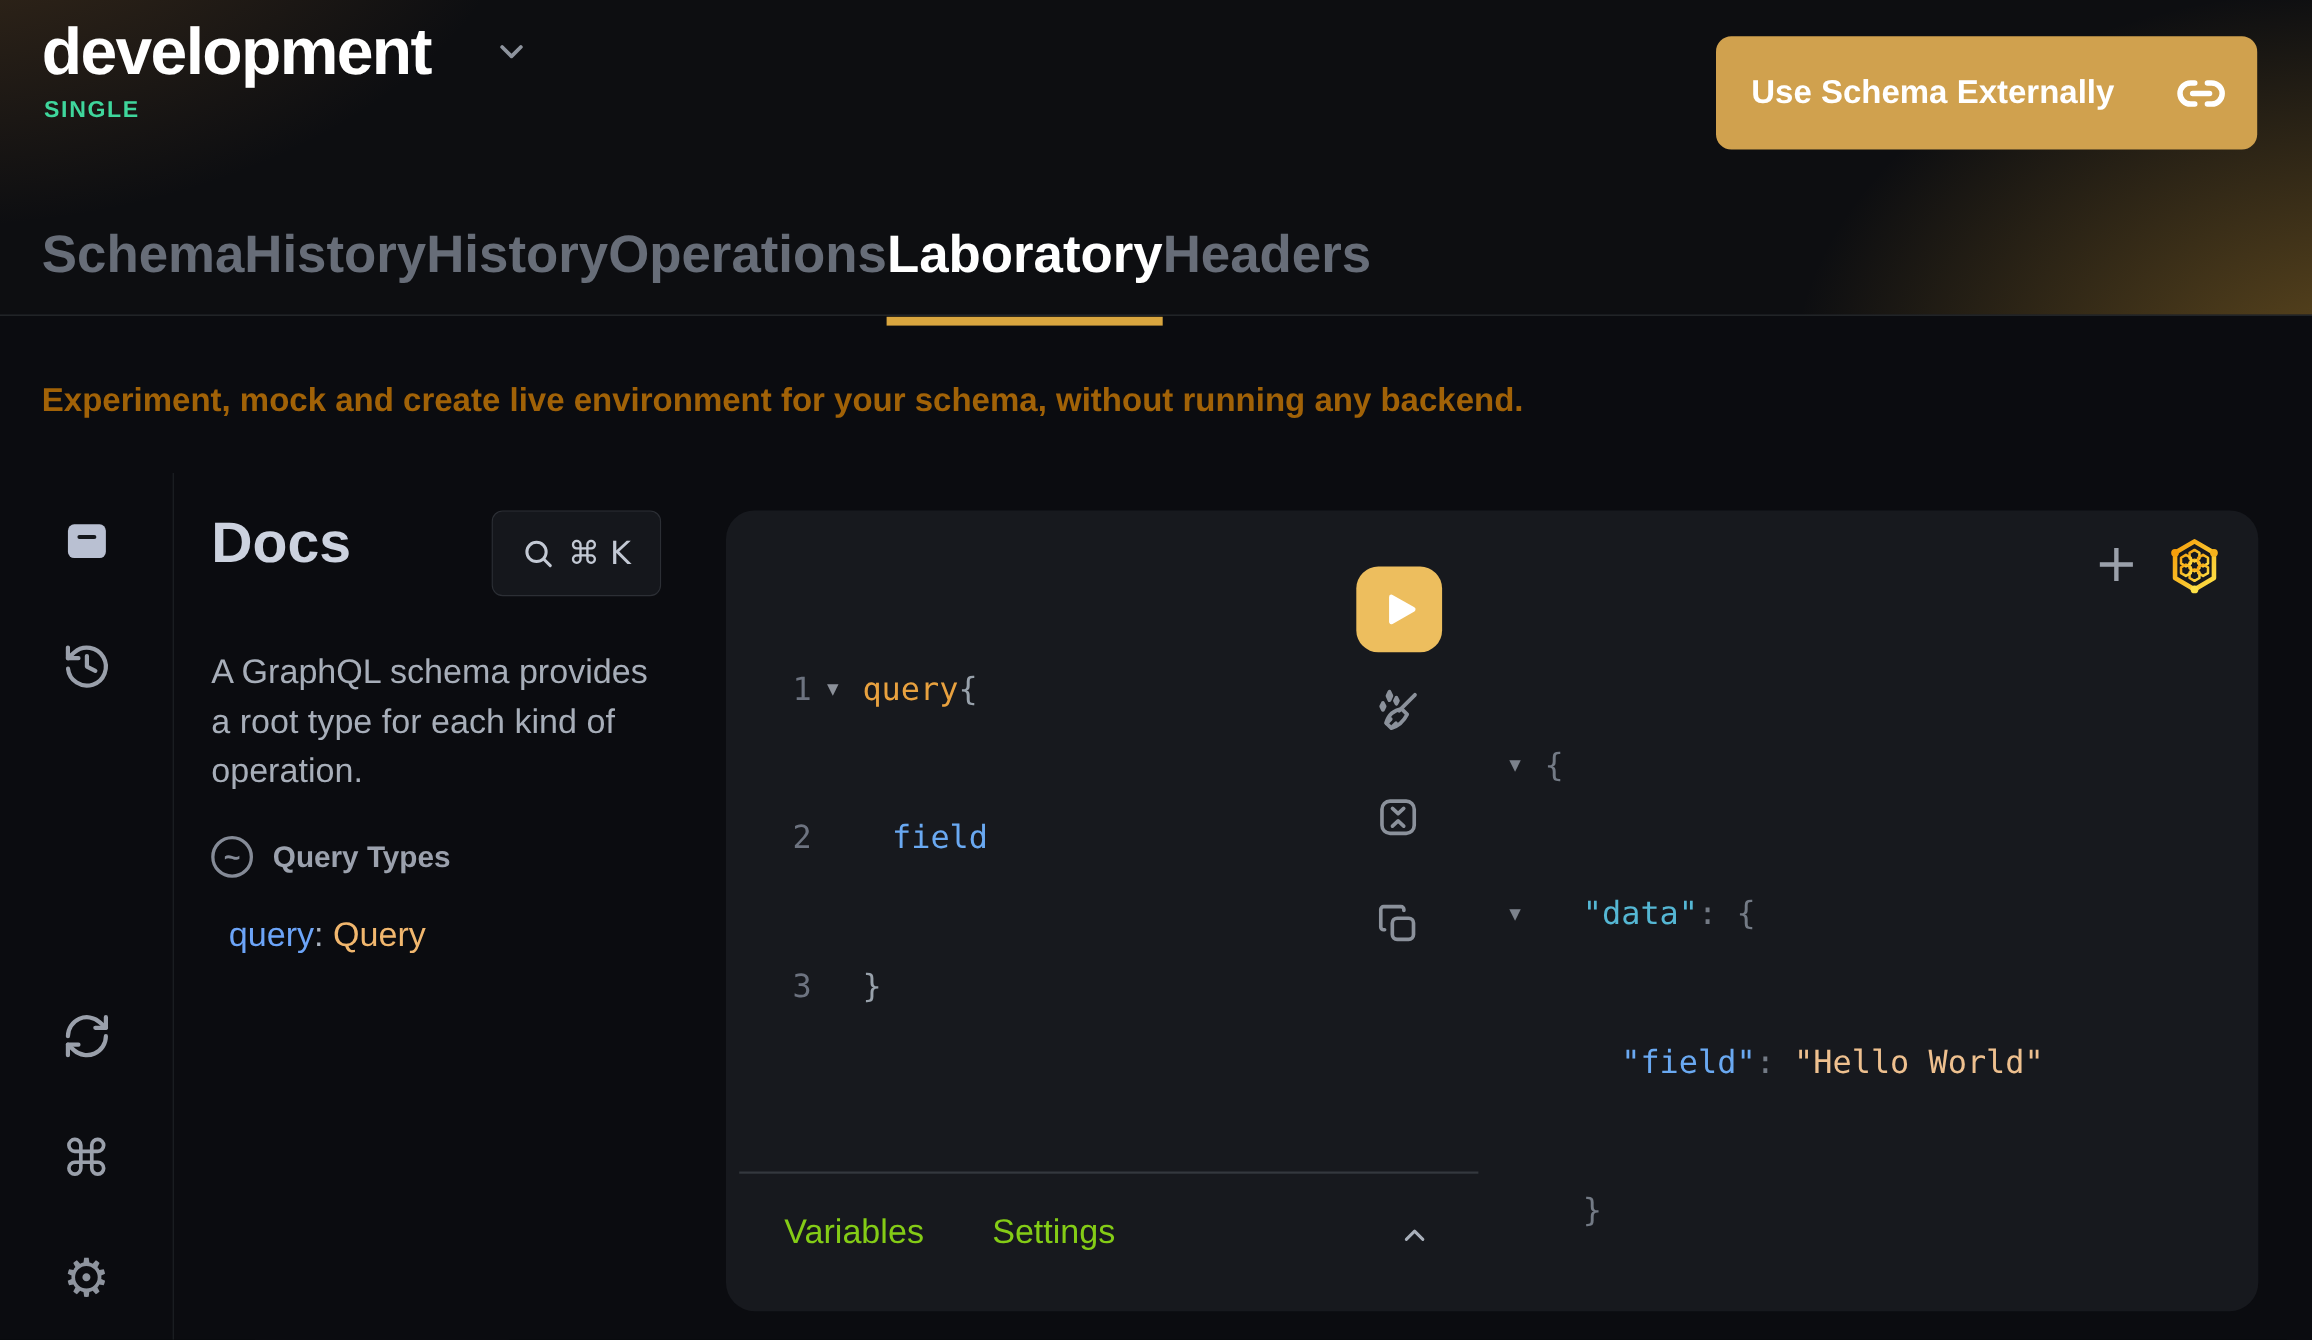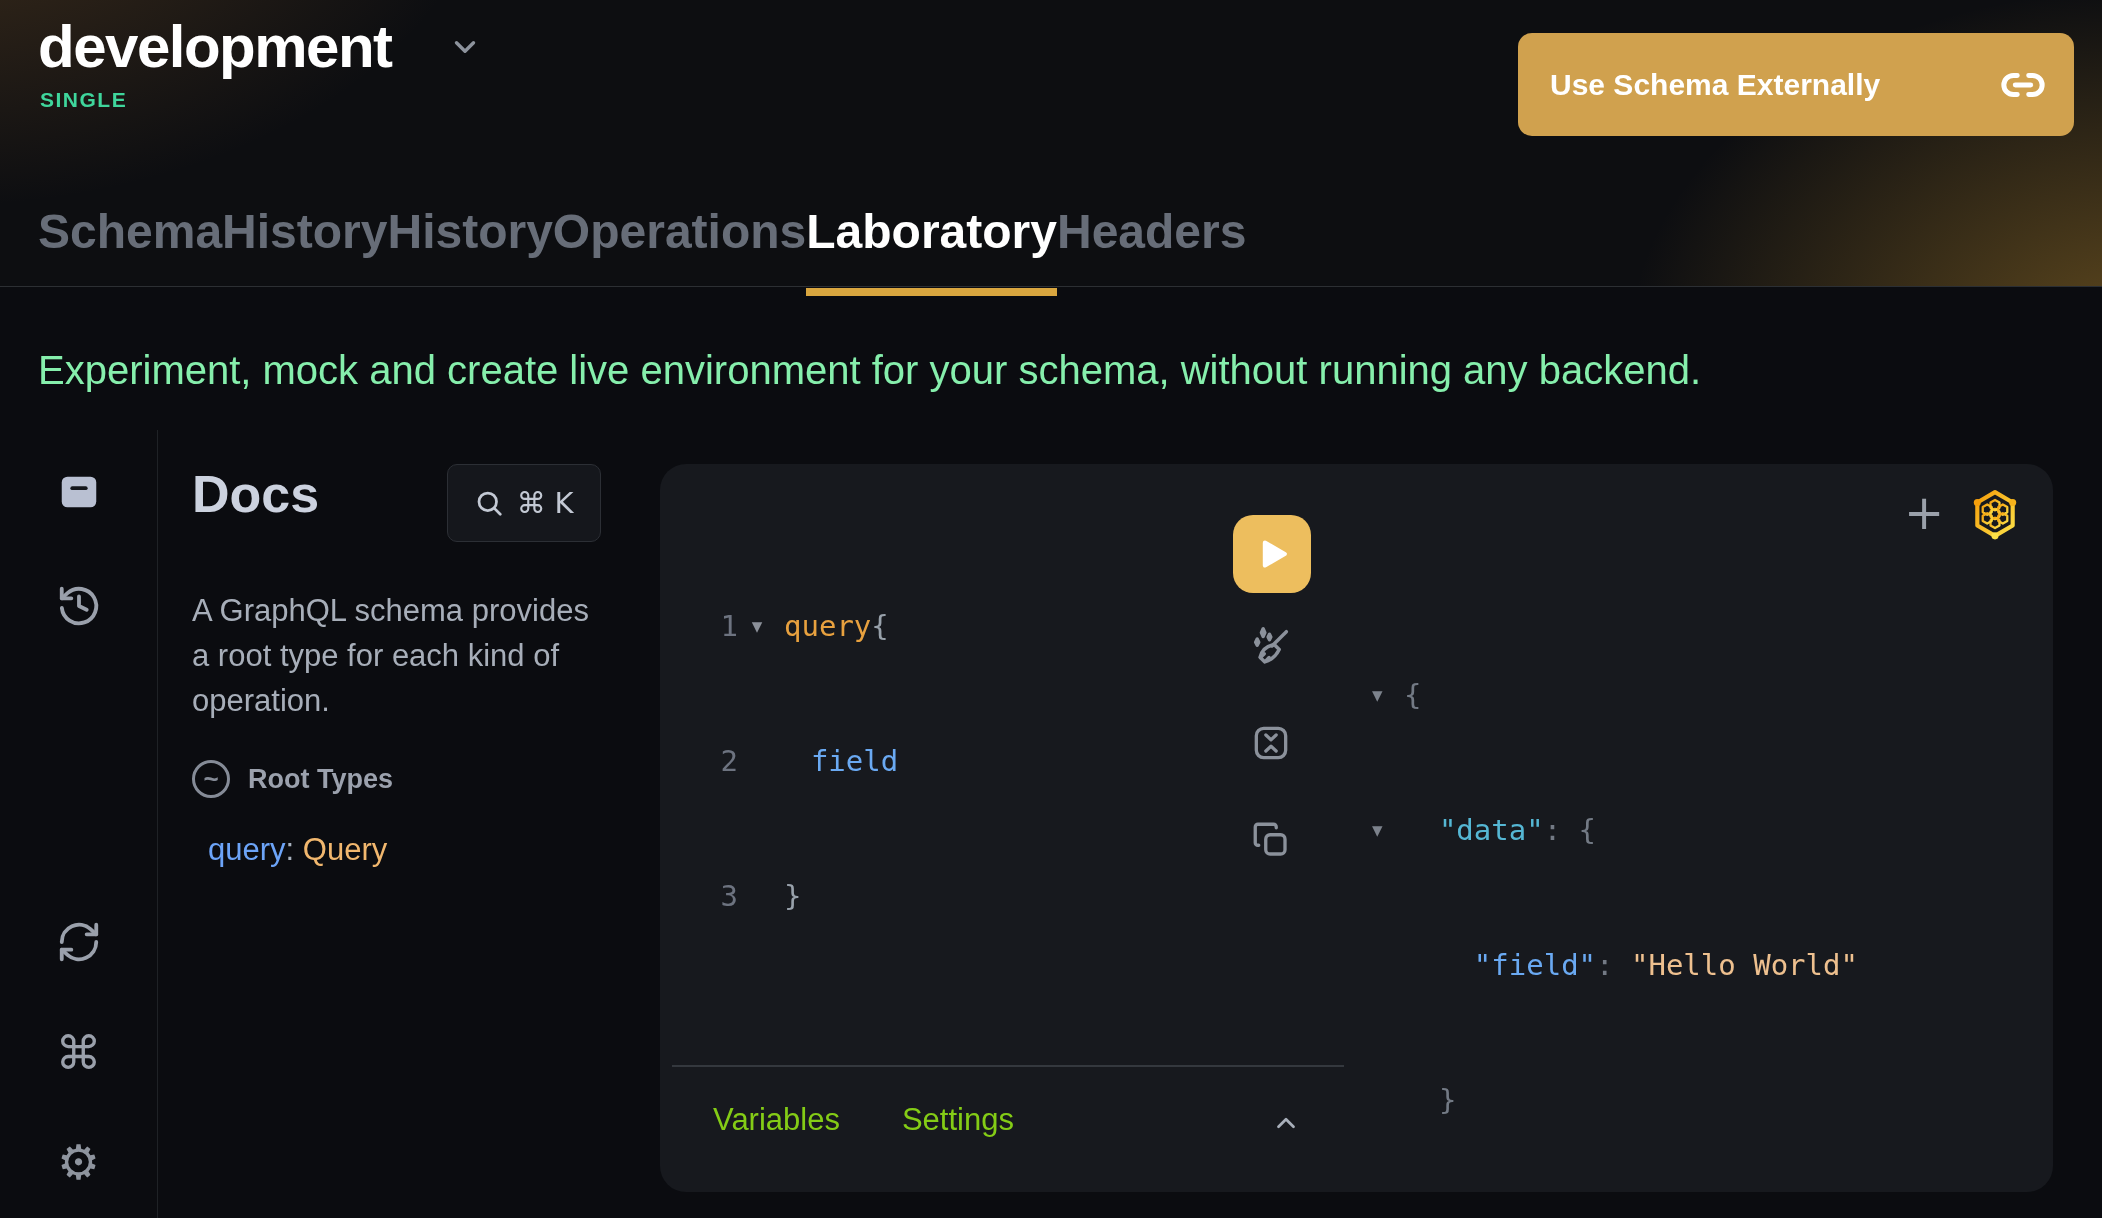--- a/index.html
+++ b/index.html
@@ -14,31 +14,31 @@
     background:
       radial-gradient(900px 560px at -70px -140px, rgba(137,94,44,0.42), rgba(137,94,44,0) 62%),
       radial-gradient(860px 600px at 102% 122%, rgba(188,139,44,0.48), rgba(188,139,44,0) 60%),
       #0d0e11;
     border-bottom:1px solid #2c2f33;
   }
   .title { position:absolute; left:38px; top:14px; font-size:60px; font-weight:800; letter-spacing:-1.5px; color:#ffffff; line-height:1.1; }
   .title-chevron { position:absolute; left:448px; top:30px; }
   .badge { position:absolute; left:40px; top:88px; font-size:21px; font-weight:700; letter-spacing:1.5px; }
   .ext-btn {
-    position:absolute; right:28px; top:33px; width:556px; height:103px; border-radius:14px;
+    position:absolute; right:50px; top:33px; width:492px; height:103px; border-radius:14px;
     background:#d0a14e; display:flex; align-items:center; justify-content:space-between;
     padding:0 28px 0 32px; cursor:pointer; border:none;
   }
   .ext-btn-label { font-size:30px; font-weight:700; color:#ffffff; }
   .tabs { position:absolute; left:38px; top:212px; display:flex; font-size:48px; font-weight:700; color:#676d78; }
   .tab { position:relative; line-height:40px; cursor:pointer; }
   .tab.active { color:#ffffff; }
   .tab.active::after { content:""; position:absolute; left:0; right:0; top:76px; height:8px; background:#d9a63f; }
   
-  .subtitle { position:absolute; left:38px; top:348px; font-size:40px; color:#86efac; }
+  .subtitle { position:absolute; left:38px; top:348px; font-size:30px; color:#a16207;font-weight:bold; }
   
   .rail { position:absolute; left:0; top:430px; bottom:0; width:158px; border-right:1px solid #1f2226; }
   .rail-btn { position:absolute; left:50%; transform:translateX(-50%); width:52px; height:52px;
     display:flex; align-items:center; justify-content:center; cursor:pointer; }
   .rail-docs     { top:36px; }
   .rail-history  { top:150px; }
   .rail-reload   { top:486px; }
   .rail-shortcut { top:597px; }
   .rail-gear     { top:706px; }
   .glyph { font-family:"DejaVu Sans", sans-serif; color:#9aa0ab; }
@@ -178,21 +178,21 @@
       <svg width="30" height="30" viewBox="0 0 24 24" fill="none" stroke="#c3c9d4" stroke-width="2.2" stroke-linecap="round">
           <circle cx="11" cy="11" r="7"></circle>
           <line x1="16.5" y1="16.5" x2="21" y2="21"></line>
         </svg>
     </span>
     <span class="docs-search-kbd">⌘ K</span>
   </div>
   <div class="docs-desc">A GraphQL schema provides a root type for each kind of operation.</div>
   <div class="root-types">
     <span class="rt-circle">~</span>
-    <span class="rt-label">Root Types</span>
+    <span class="rt-label">Query Types</span>
   </div>
   <div class="rt-row"><span class="c-field">query</span><span class="c-sep">: </span><span class="c-type">Query</span></div>
 </div>
 
 <div class="panel">
 
   <div class="q-code mono">
     <div class="code-row">
       <span class="lnum">1</span>
       <span class="fold-col">▾</span>

